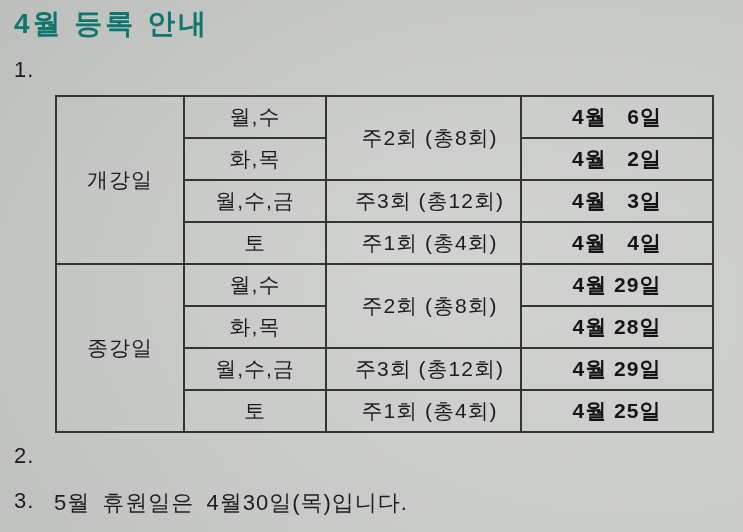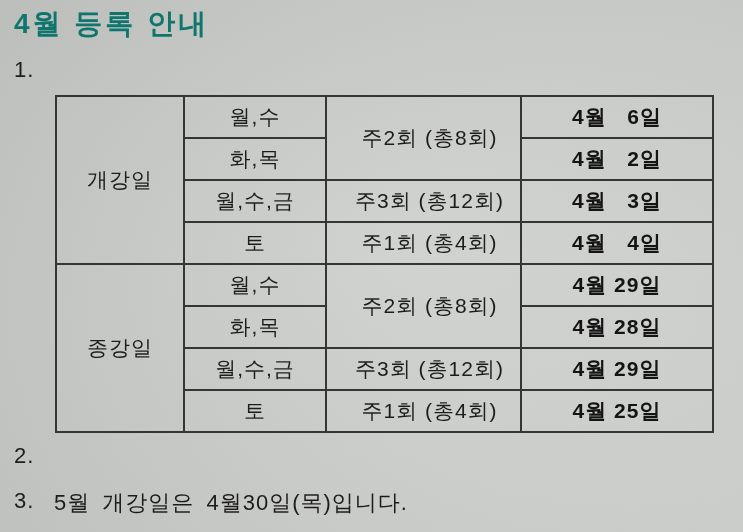--- a/index.html
+++ b/index.html
@@ -116,14 +116,14 @@
     </tr>
   </tbody>
 </table>
 
 <div class="list-item" id="item-2">
   <span class="num">2.</span>
 </div>
 
 <div class="list-item" id="item-3">
   <span class="num">3.</span>
-  <span class="txt">5월 개강일은 4월30일(목)입니다.</span>
+  <span class="txt">5월 휴원일은 4월30일(목)입니다.</span>
 </div>
 
 </body></html>

